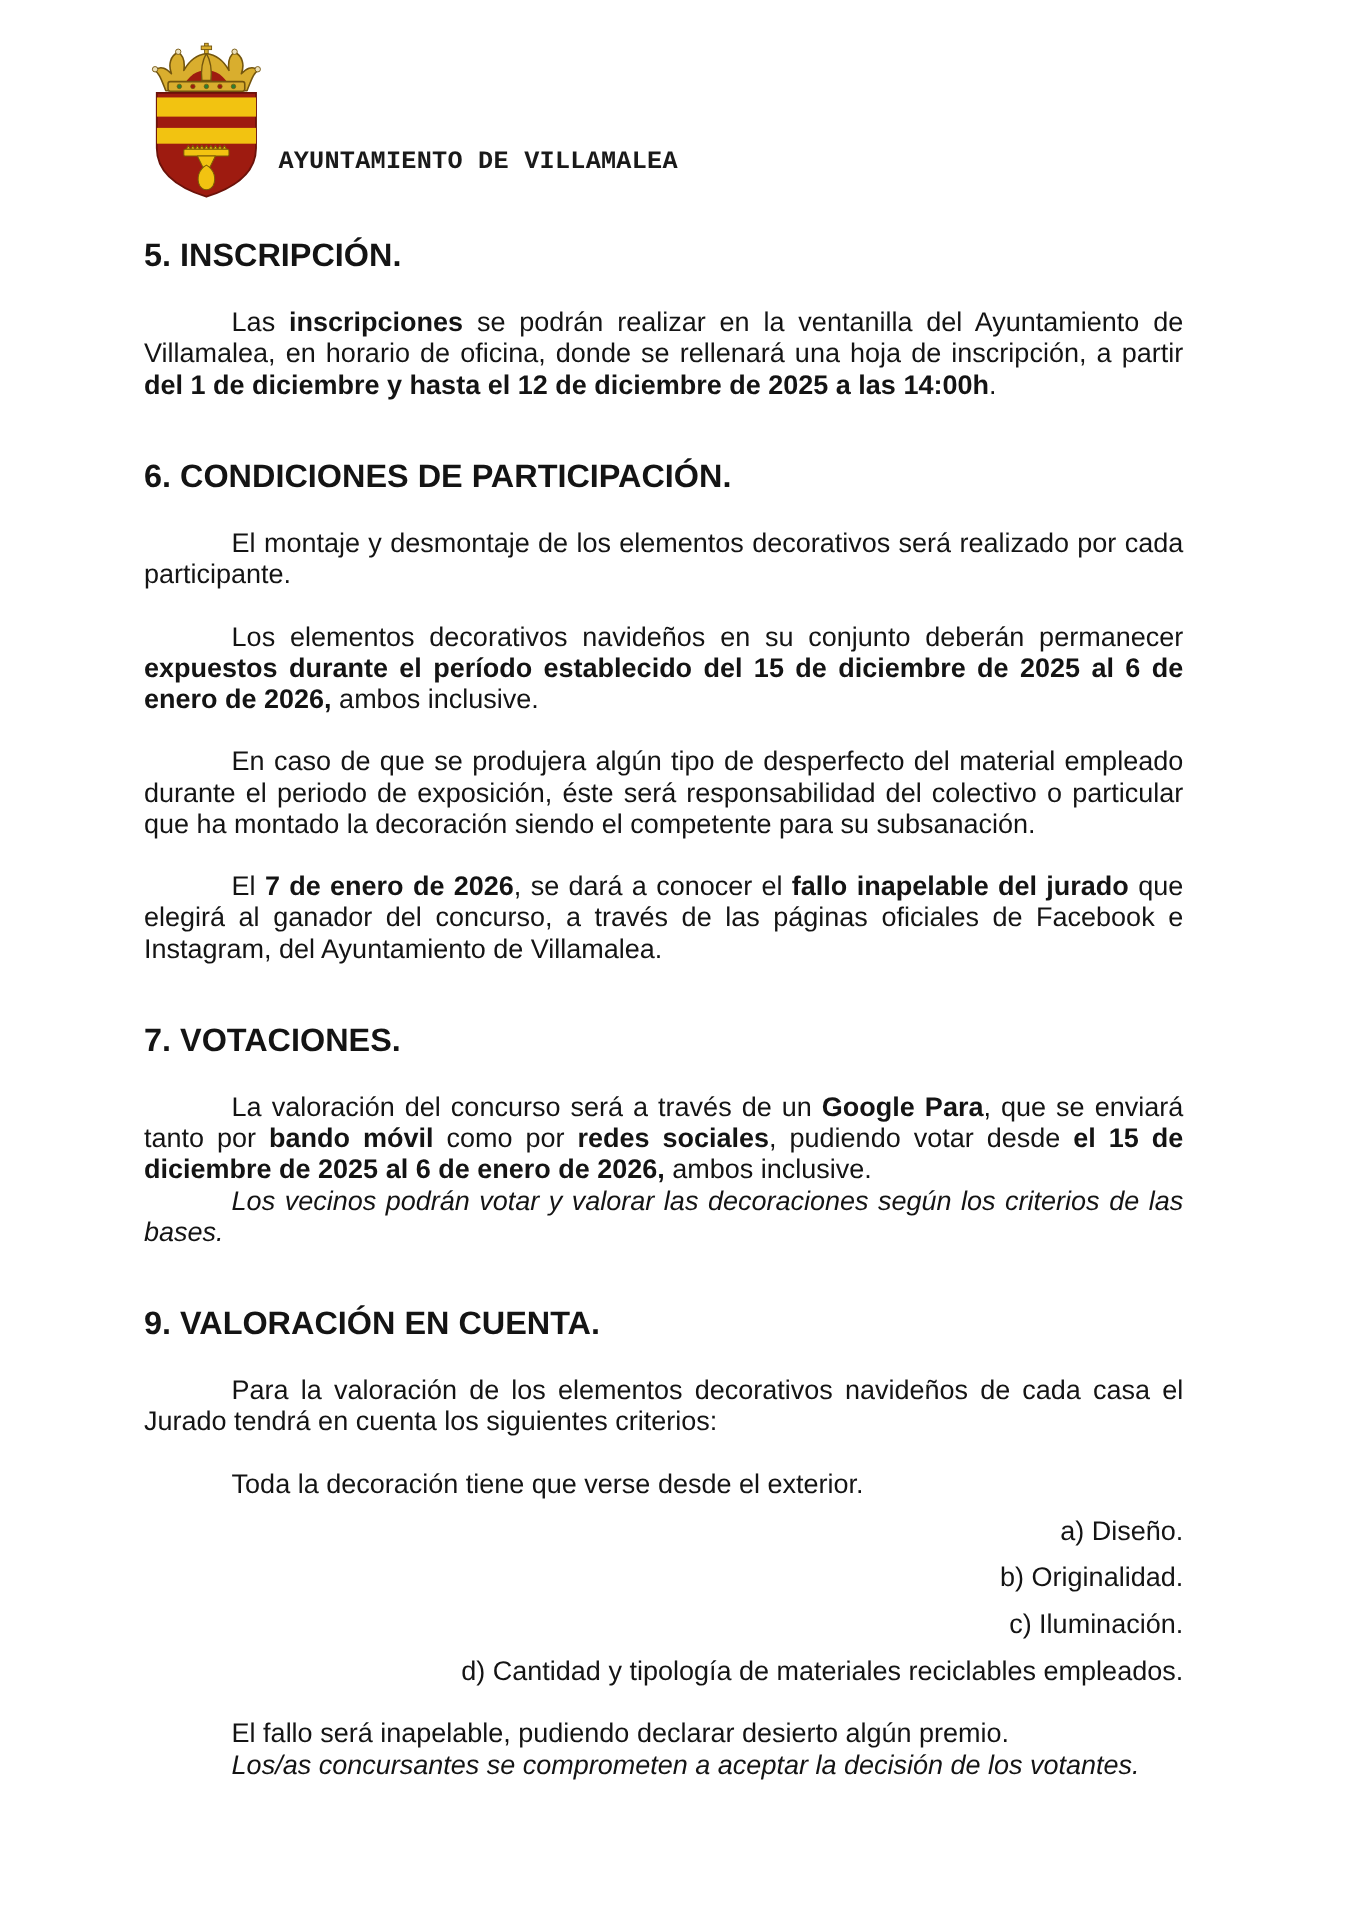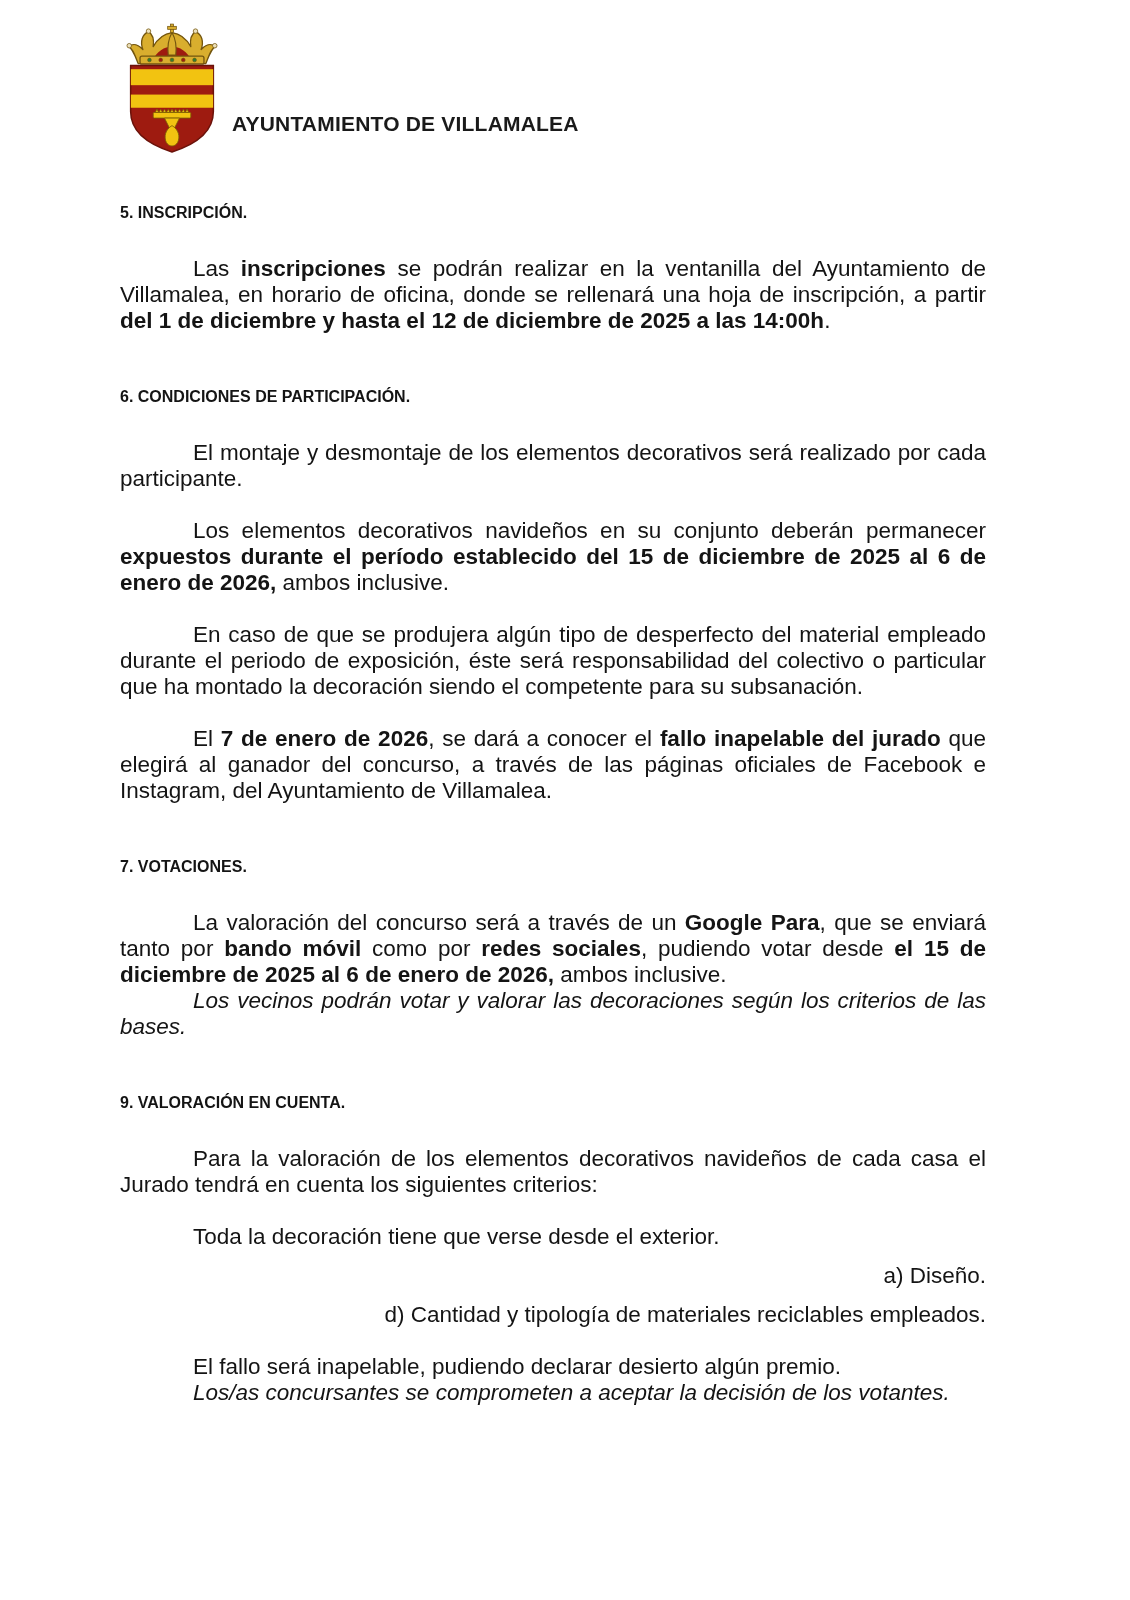--- a/index.html
+++ b/index.html
@@ -5,21 +5,21 @@
   html, body { margin: 0; padding: 0; background: #ffffff; }
   .page {
     position: relative;
     width: 1130px;
     height: 1600px;
     background: #ffffff;
     overflow: hidden;
     font-family: "Liberation Sans", sans-serif;
     color: #141414;
   }
-  .header { position: absolute; top: 0; left: 0; width: 100%; height: 170px; }
+  .header { position: absolute; top: 12px; left: 0; width: 100%; height: 170px; font-family: Liberation Mono, monospace; }
   .logo { position: absolute; left: 125px; top: 22px; width: 94px; height: 132px; }
   .logo svg { width: 100%; height: 100%; display: block; }
   .org-title {
     position: absolute;
     left: 232px;
     top: 112px;
     margin: 0;
     font-size: 21px;
     font-weight: bold;
     letter-spacing: 0.2px;
@@ -27,21 +27,21 @@
     white-space: nowrap;
   }
   .content {
     position: absolute;
     top: 200px;
     left: 120px;
     width: 866px;
   }
   .content h2 {
     margin: 50px 0 30px 0;
-    font-size: 16px;
+    font-size: 27px;
     line-height: 26px;
     font-weight: bold;
   }
   .content section:first-child h2 { margin-top: 0; }
   .content p {
     margin: 26px 0 0 0;
     font-size: 22.5px;
     line-height: 26px;
     text-align: justify;
   }
@@ -117,19 +117,21 @@
       <section>
         <h2>7. VOTACIONES.</h2>
         <p class="indent"><span>La valoración del concurso será a través de un </span><b>Google Para</b><span>, que se enviará tanto por </span><b>bando móvil</b><span> como por </span><b>redes sociales</b><span>, pudiendo votar desde </span><b>el 15 de diciembre de 2025 al 6 de enero de 2026,</b><span> ambos inclusive.</span></p>
         <p class="indent tight"><span>Los vecinos podrán votar y valorar las decoraciones según los criterios de las bases.</span></p>
       </section>
       <section>
         <h2>9. VALORACIÓN EN CUENTA.</h2>
         <p class="indent"><span>Para la valoración de los elementos decorativos navideños de cada casa el Jurado tendrá en cuenta los siguientes criterios:</span></p>
         <p class="indent"><span>Toda la decoración tiene que verse desde el exterior.</span></p>
         <p class="list-item"><span>a) Diseño.</span></p>
+        <p class="list-item"><span>b) Originalidad.</span></p>
+        <p class="list-item"><span>c) Iluminación.</span></p>
         <p class="list-item"><span>d) Cantidad y tipología de materiales reciclables empleados.</span></p>
         <p class="indent"><span>El fallo será inapelable, pudiendo declarar desierto algún premio.</span></p>
         <p class="indent tight"><span>Los/as concursantes se comprometen a aceptar la decisión de los votantes.</span></p>
       </section>
     </main>
 
 </div>
 
 </body></html>

